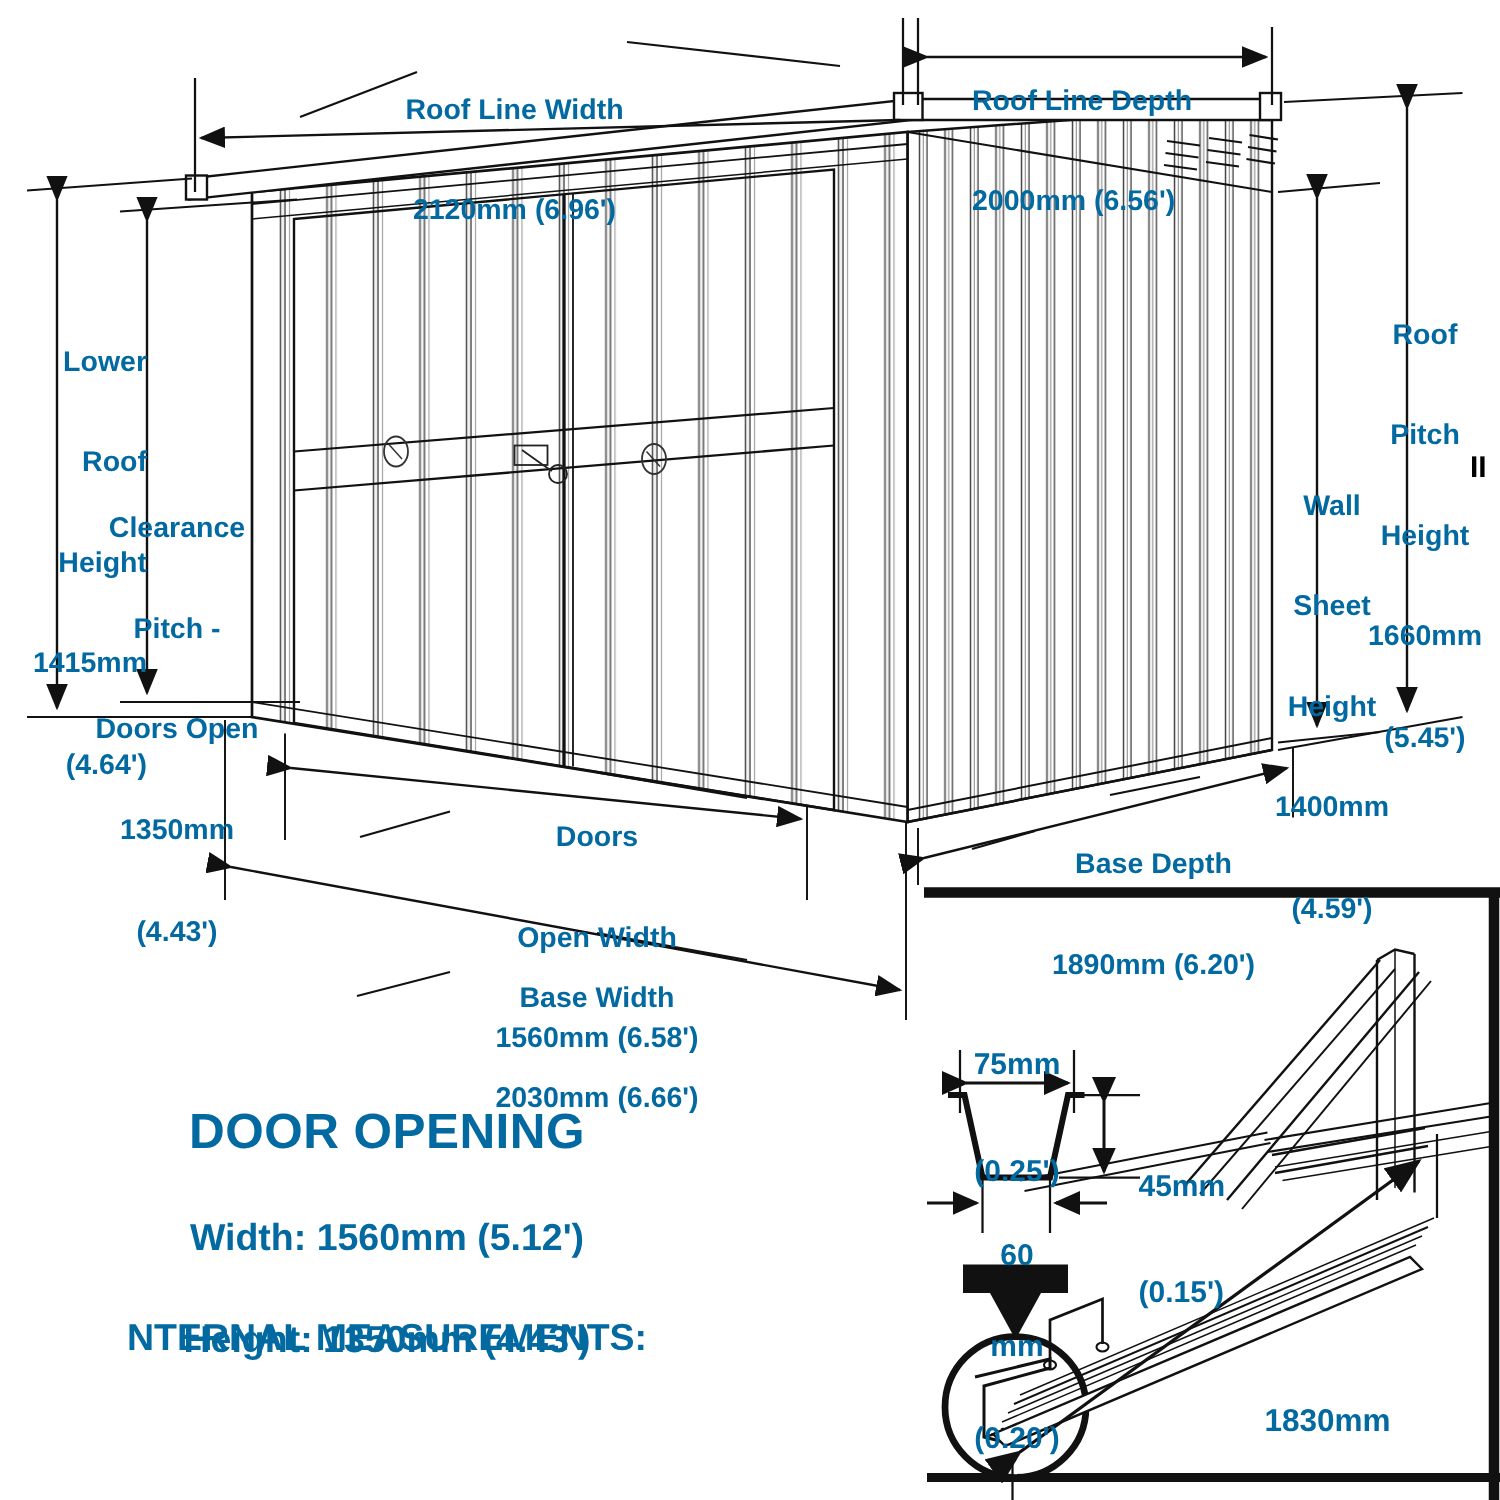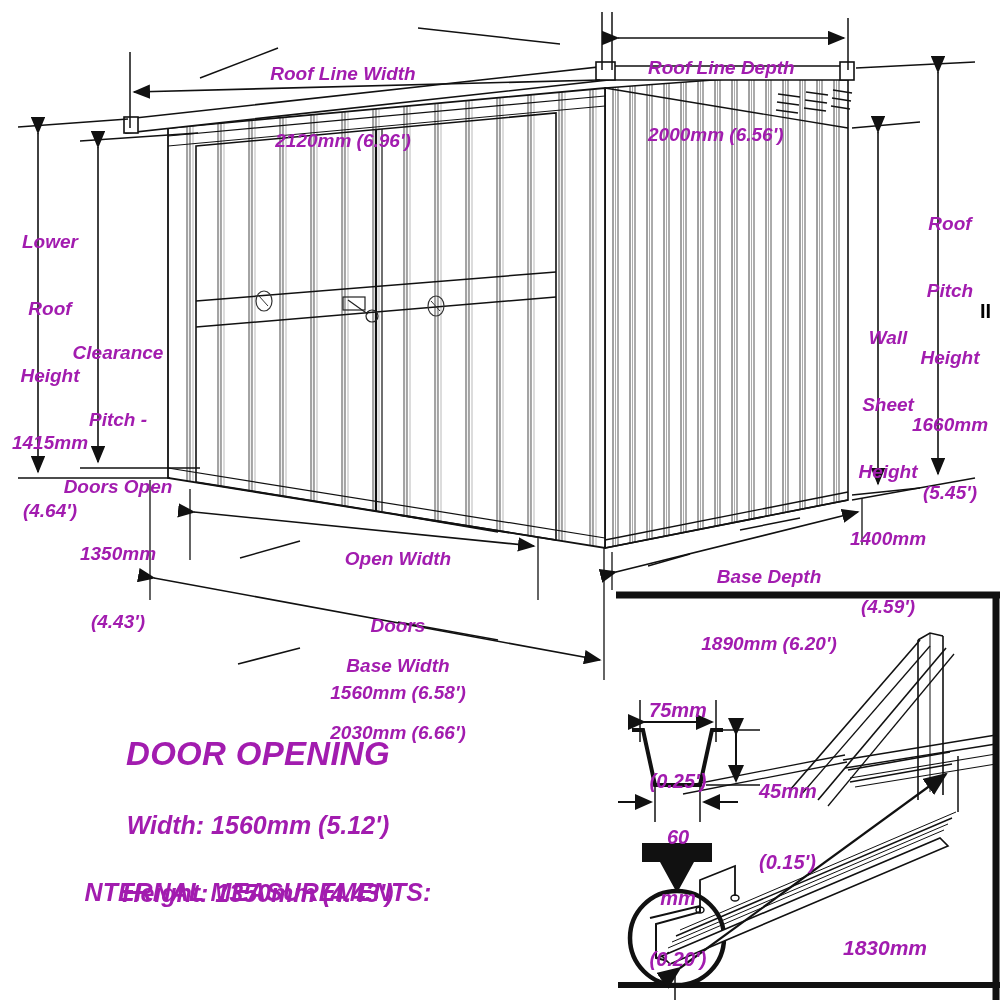--- a/index.html
+++ b/index.html
@@ -2,21 +2,21 @@
 <html><head>
 <meta charset="utf-8">
 <title>Shed Dimensions Diagram</title>
 <style>
   html,body{margin:0;padding:0;background:#ffffff;}
   body{width:1000px;height:1000px;overflow:hidden;
        font-family:"Liberation Sans","DejaVu Sans",sans-serif;color:#000;}
   #stage{position:relative;width:1000px;height:1000px;background:#fff;}
   svg{display:block;}
   .dimtext{font-family:"Liberation Sans","DejaVu Sans",sans-serif;font-weight:bold;}
-  .blocktext{position:absolute;font-weight:bold;color:#a21caf;white-space:pre;line-height:1.18;font-style:italic;}
+  .blocktext{position:absolute;font-weight:bold;color:#0369a1;white-space:pre;line-height:1.18;}
 </style>
 </head>
 <body>
 
 <div id="stage">
 
 <svg width="1000" height="1000" viewBox="0 0 1000 1000">
 
   <defs>
     <marker id="ah" markerWidth="11" markerHeight="9" refX="10" refY="4.5" orient="auto">
@@ -245,21 +245,21 @@
 <div class="blocktext" style="left:268px;top:18px;font-size:19px;text-align:center;width:150px;">
   <div>Roof Line Width</div>
   <div>2120mm (6.96')</div>
 </div>
 
 <div class="blocktext" style="left:648px;top:12px;font-size:19px;text-align:left;width:162px;">
   <div>Roof Line Depth</div>
   <div>2000mm (6.56')</div>
 </div>
 
-<div class="blocktext" style="left:2px;top:186px;font-size:19px;text-align:center;width:96px;">
+<div class="blocktext" style="left:2px;top:186px;font-size:19px;text-align:right;width:96px;">
   <div>Lower</div>
   <div>Roof</div>
   <div>Height</div>
   <div>1415mm</div>
   <div>(4.64')</div>
 </div>
 
 <div class="blocktext" style="left:44px;top:297px;font-size:19px;text-align:center;width:148px;">
   <div>Clearance</div>
   <div>Pitch -</div>
@@ -278,22 +278,22 @@
 
 <div class="blocktext" style="left:838px;top:282px;font-size:19px;text-align:center;width:100px;">
   <div>Wall</div>
   <div>Sheet</div>
   <div>Height</div>
   <div>1400mm</div>
   <div>(4.59')</div>
 </div>
 
 <div class="blocktext" style="left:298px;top:503px;font-size:19px;text-align:center;width:200px;">
+  <div>Doors</div>
   <div>Open Width</div>
-  <div>Doors</div>
   <div>1560mm (6.58')</div>
 </div>
 
 <div class="blocktext" style="left:298px;top:610px;font-size:19px;text-align:center;width:200px;">
   <div>Base Width</div>
   <div>2030mm (6.66')</div>
 </div>
 
 <div class="blocktext" style="left:679px;top:521px;font-size:19px;text-align:center;width:180px;">
   <div>Base Depth</div>

